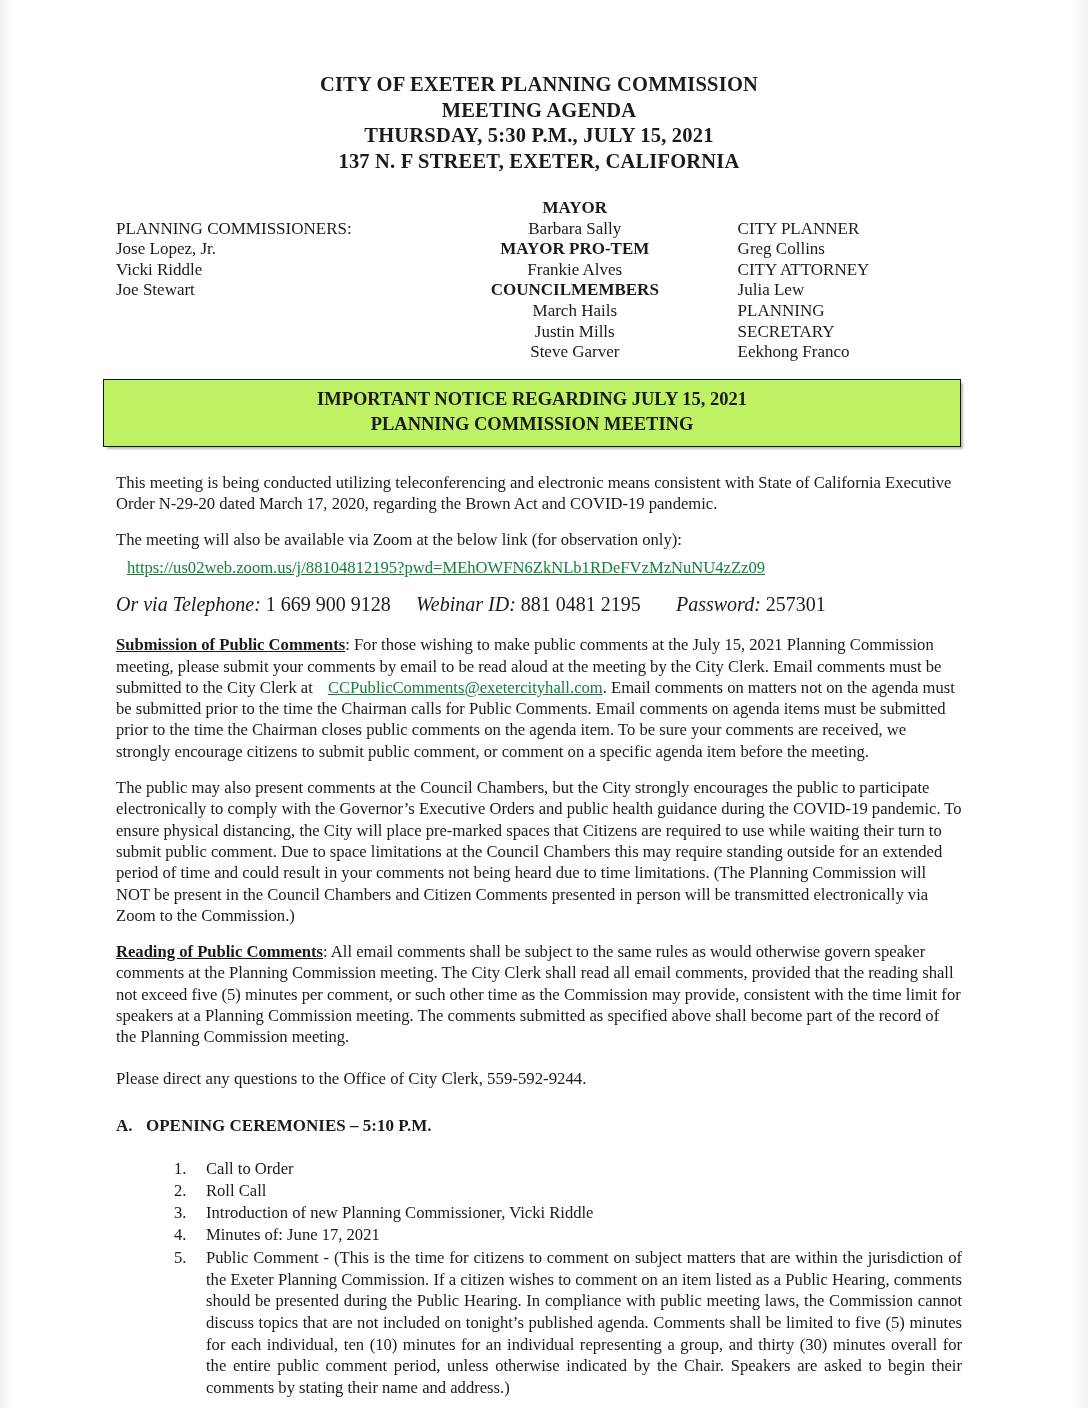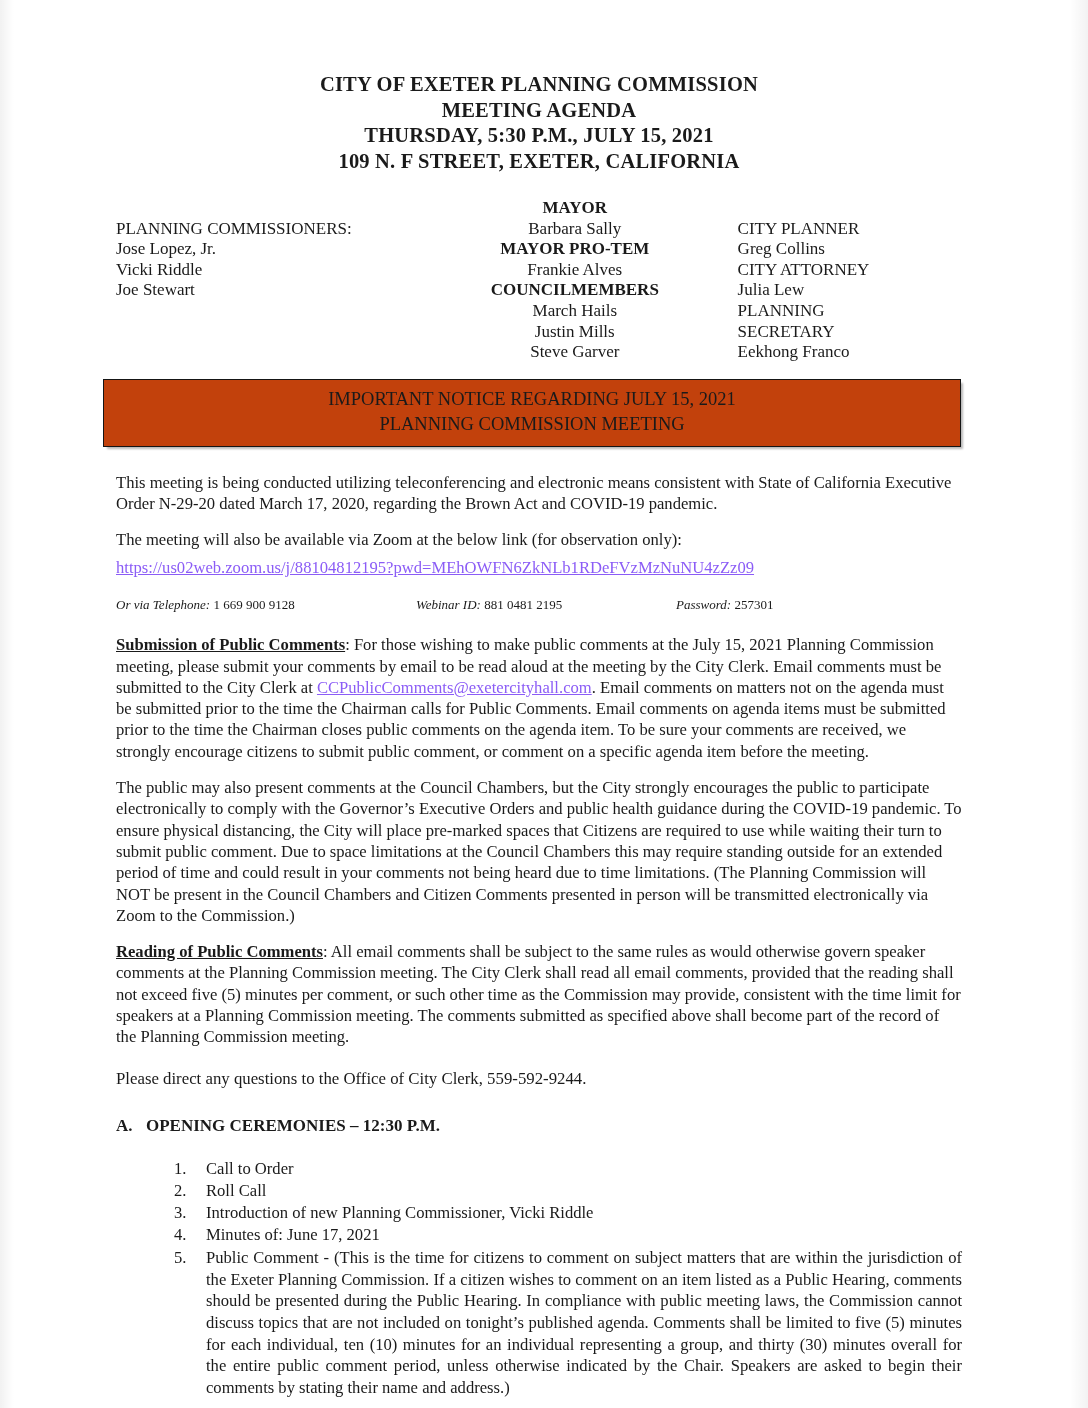--- a/index.html
+++ b/index.html
@@ -80,55 +80,56 @@
   }
   .roster .b { font-weight: bold; }
   .roster .spacer { visibility: hidden; }
 
   
   .notice-wrap {
     margin-top: 16px;
     position: relative;
   }
   .notice {
-    background: #c2410c;
+    background: #bef264;
     border: 1.3px solid #151515;
     box-shadow: 3px 3px 2px -1px rgba(0,0,0,0.28);
     text-align: center;
-    font-weight: normal;
+    font-weight: bold;
     font-size: 18.5px;
     line-height: 25px;
     padding: 7px 0 9px 0;
     width: 858px;
     margin-left: -13px;
     box-sizing: border-box;
   }
 
   
   .body-text {
     font-size: 16.6px;
     line-height: 21.3px;
   }
   .body-text p {
     margin: 0 0 15px 0;
   }
   .p-tight { margin-bottom: 6px !important; }
   .link {
-    color: #8b5cf6;
+    color: #15803d;
     text-decoration: underline;
+    margin-left: 11px;
   }
   .u-bold {
     font-weight: bold;
     text-decoration: underline;
   }
   .justify { text-align: justify; }
 
   .telephone-line {
     font-style: italic;
-    font-size: 13px;
+    font-size: 20px;
     margin: 16px 0 19px 0;
     display: flex;
   }
   .telephone-line .tl-1 { width: 300px; }
   .telephone-line .tl-2 { width: 260px; }
   .telephone-line .tl-3 { width: 260px; }
   .telephone-line .val { font-style: normal; }
 
   .questions {
     font-weight: normal;
@@ -172,21 +173,21 @@
 </head>
 <body>
 
 <div class="page">
   <div class="content">
 
     <div class="doc-title">
       <div>CITY OF EXETER PLANNING COMMISSION</div>
       <div>MEETING AGENDA</div>
       <div>THURSDAY, 5:30 P.M., JULY 15, 2021</div>
-      <div>109 N. F STREET, EXETER, CALIFORNIA</div>
+      <div>137 N. F STREET, EXETER, CALIFORNIA</div>
     </div>
 
     <div class="roster">
 
       <div class="col-left">
         <div class="spacer">&nbsp;</div>
         <div>PLANNING COMMISSIONERS:</div>
         <div>Jose Lopez, Jr.</div>
         <div>Vicki Riddle</div>
         <div>Joe Stewart</div>
@@ -254,21 +255,21 @@
 
       <p>The public may also present comments at the Council Chambers, but the City strongly encourages the public to participate electronically to comply with the Governor’s Executive Orders and public health guidance during the COVID-19 pandemic.  To ensure physical distancing, the City will place pre-marked spaces that Citizens are required to use while waiting their turn to submit public comment.  Due to space limitations at the Council Chambers this may require standing outside for an extended period of time and could result in your comments not being heard due to time limitations.  (The Planning Commission will NOT be present in the Council Chambers and Citizen Comments presented in person will be transmitted electronically via Zoom to the Commission.)</p>
 
       <p>
         <span class="u-bold">Reading of Public Comments</span><span>: All email comments shall be subject to the same rules as would otherwise govern speaker comments at the Planning Commission meeting.  The City Clerk shall read all email comments, provided that the reading shall not exceed five (5) minutes per comment, or such other time as the Commission may provide, consistent with the time limit for speakers at a Planning Commission meeting. The comments submitted as specified above shall become part of the record of the Planning Commission meeting.</span>
       </p>
 
       <div class="questions">Please direct any questions to the Office of City Clerk, 559-592-9244.</div>
 
       <div class="section-head">
-        <span class="letter">A.</span><span>OPENING CEREMONIES – 12:30 P.M.</span>
+        <span class="letter">A.</span><span>OPENING CEREMONIES – 5:10 P.M.</span>
       </div>
 
       <ul class="agenda-list">
         <li>
           <span class="num">1.</span>
           <span class="txt">Call to Order</span>
         </li>
         <li>
           <span class="num">2.</span>
           <span class="txt">Roll Call</span>

